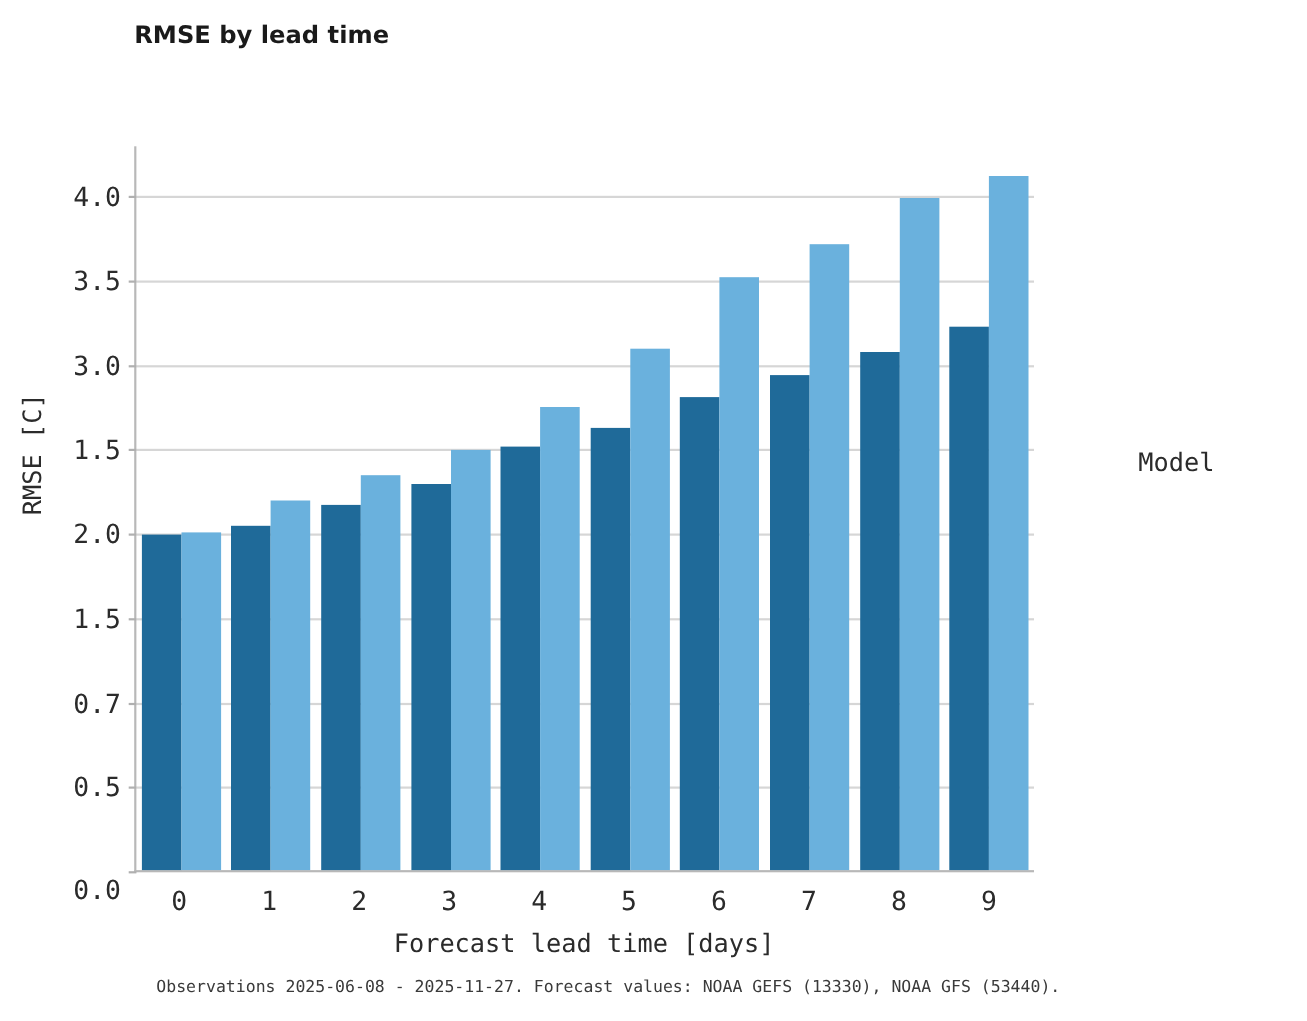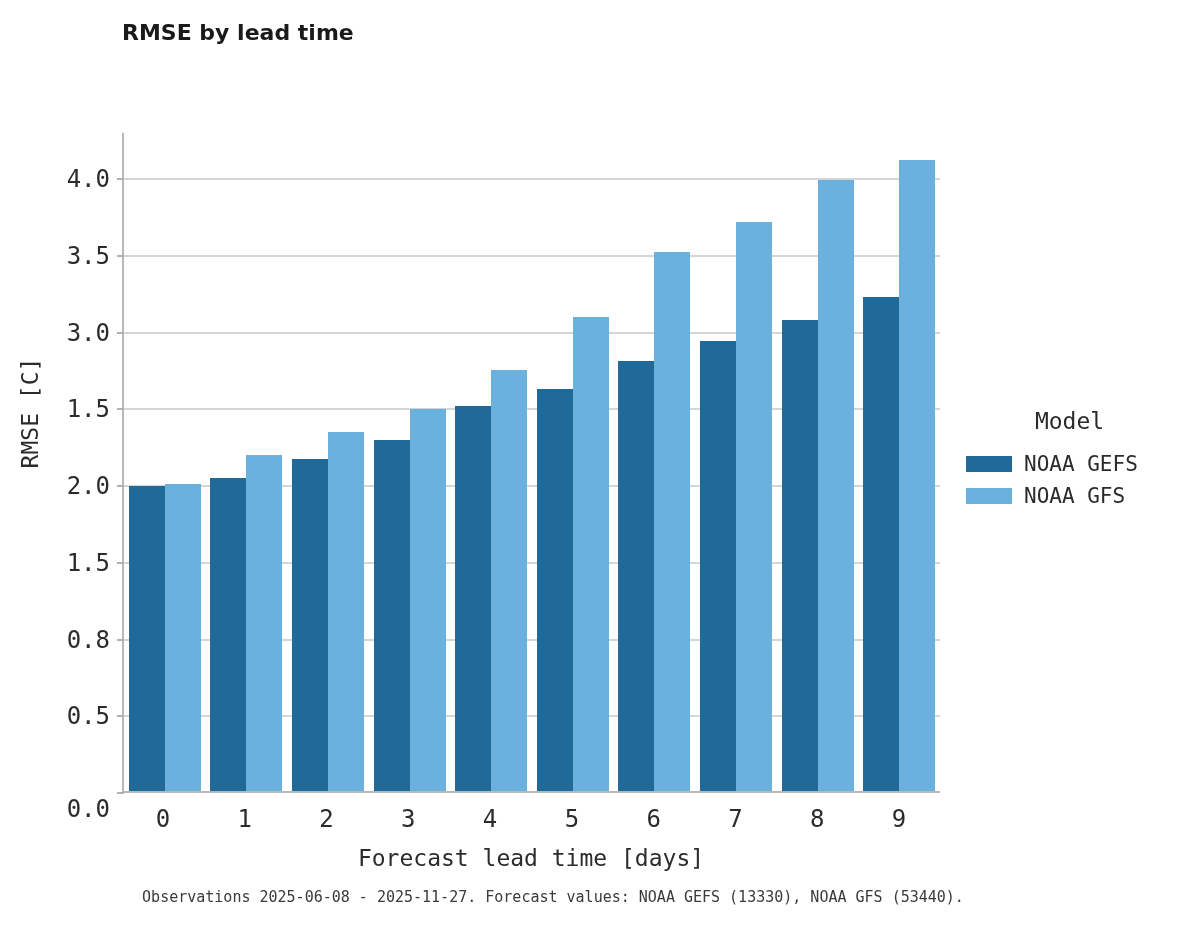--- a/index.html
+++ b/index.html
@@ -189,21 +189,21 @@
 </head>
 <body>
 
 <div id="title-block">
   <div id="chart-title">RMSE by lead time</div>
 </div>
 
 <div id="ytick-wrap">
     <div class="ytick" style="top: 676px;">0.0</div>
     <div class="ytick" style="top: 583.256px;">0.5</div>
-    <div class="ytick" style="top: 506.512px;">0.8</div>
+    <div class="ytick" style="top: 506.512px;">0.7</div>
     <div class="ytick" style="top: 429.767px;">1.5</div>
     <div class="ytick" style="top: 353.023px;">2.0</div>
     <div class="ytick" style="top: 276.279px;">1.5</div>
     <div class="ytick" style="top: 199.535px;">3.0</div>
     <div class="ytick" style="top: 122.791px;">3.5</div>
     <div class="ytick" style="top: 46.0465px;">4.0</div>
   </div>
 <div id="ylabel">RMSE [C]</div>
 
 <div id="plot-area">
@@ -279,25 +279,15 @@
     <div class="xtick">5</div>
     <div class="xtick">6</div>
     <div class="xtick">7</div>
     <div class="xtick">8</div>
     <div class="xtick">9</div>
   </div>
 <div id="xlabel">Forecast lead time [days]</div>
 
 <div id="legend">
   <div id="legend-title">Model</div>
-  <div id="legend-rows">
-      <div class="legend-row">
-        <div class="legend-swatch" style="background: rgb(31, 106, 153);"></div>
-        <div class="legend-label">NOAA GEFS</div>
-      </div>
-      <div class="legend-row">
-        <div class="legend-swatch" style="background: rgb(106, 177, 221);"></div>
-        <div class="legend-label">NOAA GFS</div>
-      </div>
-    </div>
 </div>
 
 <div id="footnote">Observations 2025-06-08 - 2025-11-27. Forecast values: NOAA GEFS (13330), NOAA GFS (53440).</div>
 
 </body></html>

